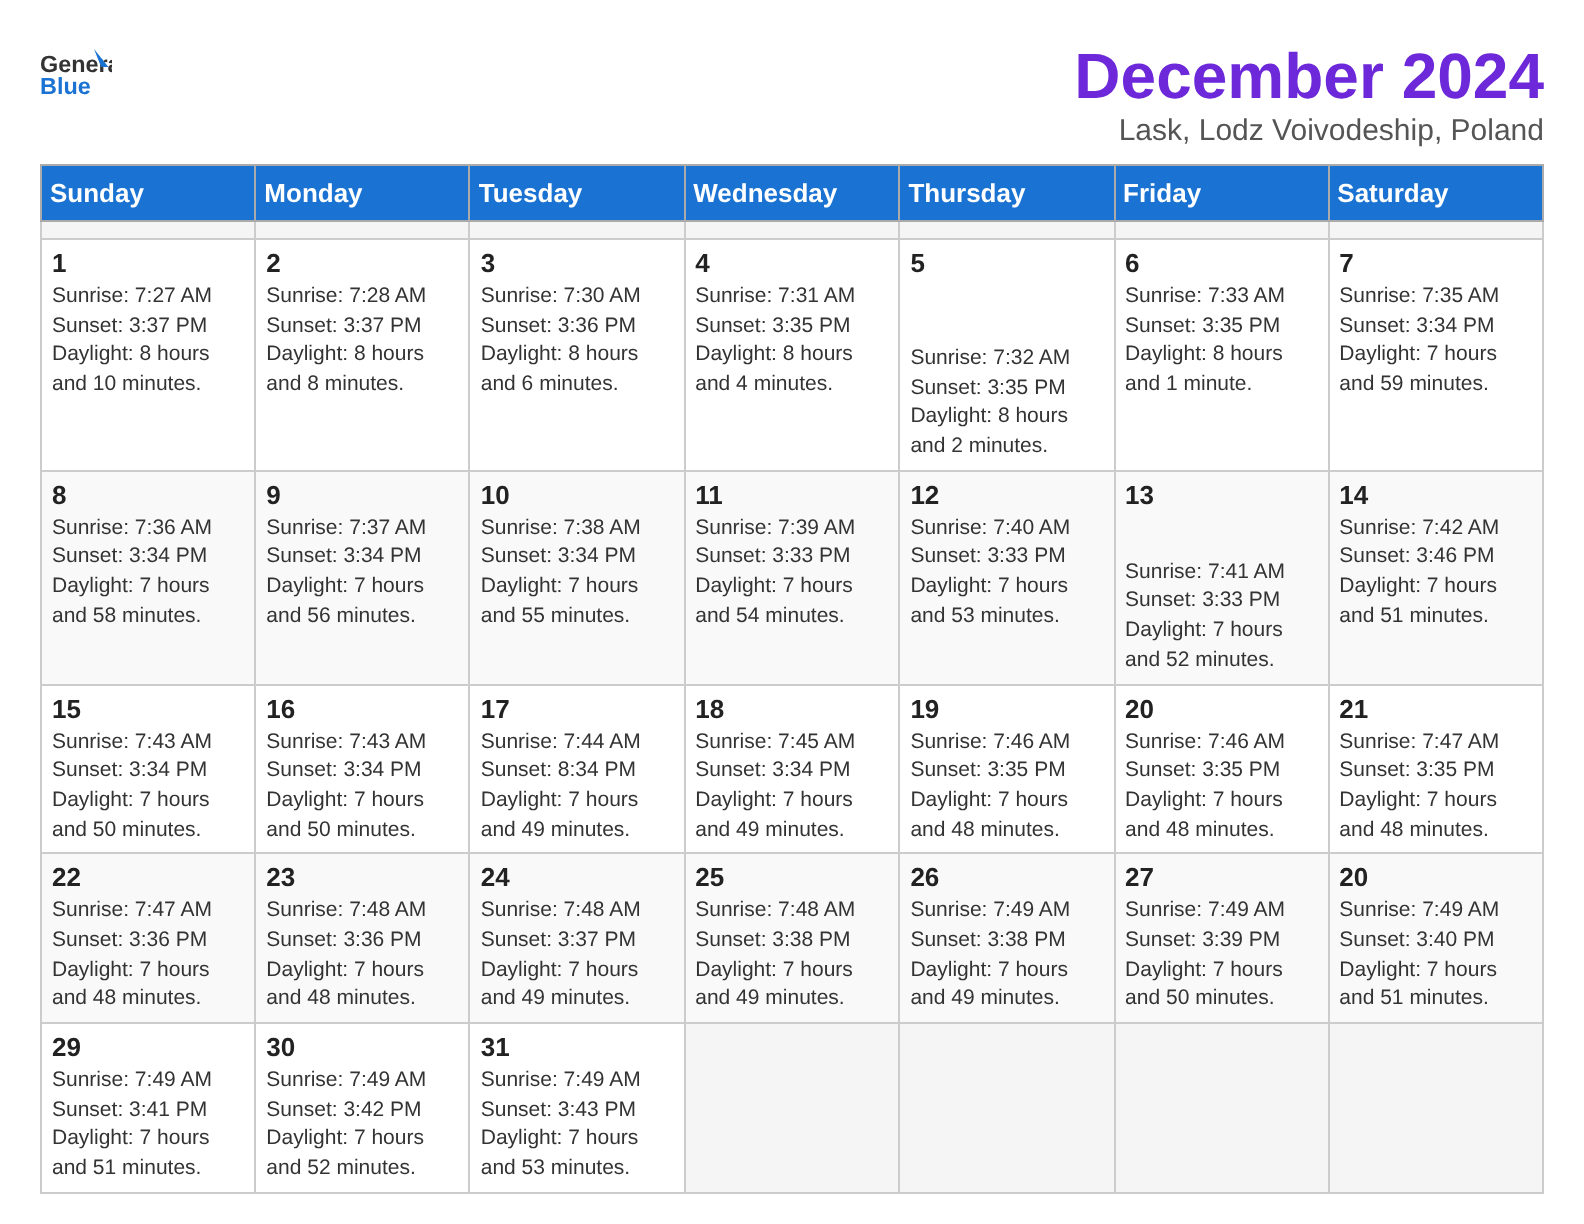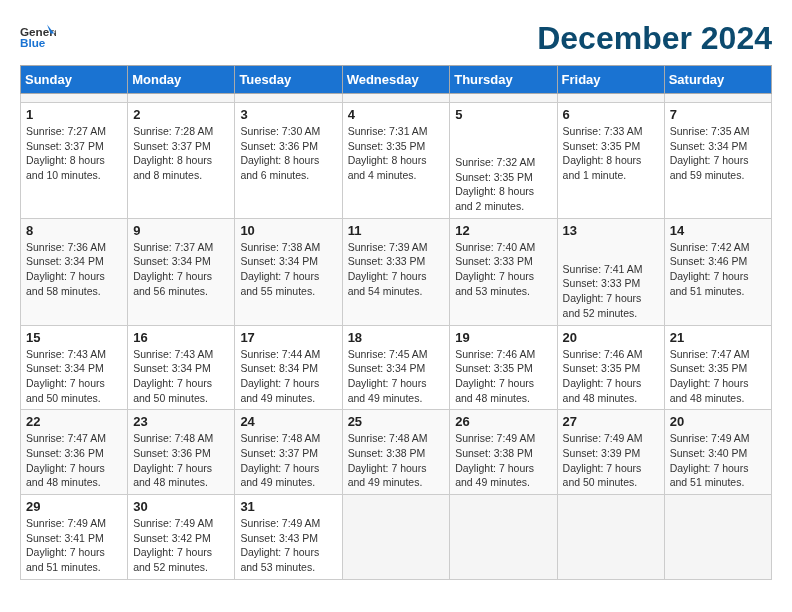--- a/index.html
+++ b/index.html
@@ -24,21 +24,21 @@
     .logo-icon {
       width: 36px;
       height: 36px;
     }
     .title-block {
       text-align: right;
     }
     .main-title {
       font-size: 32px;
       font-weight: bold;
-      color: #0c4a6e;
+      color: #6d28d9;
     }
     .subtitle {
       font-size: 15px;
       color: #555;
     }
     .calendar {
       width: 100%;
       border-collapse: collapse;
       font-size: 11px;
     }
@@ -90,20 +90,21 @@
 <div class="header-section">
   <div class="logo">
     <svg class="logo-icon" viewBox="0 0 40 40">
       <text y="18" font-size="13" font-weight="bold" fill="#333" font-family="Arial">General</text>
       <text y="30" font-size="13" font-weight="bold" fill="#1a73d2" font-family="Arial">Blue</text>
       <polygon points="30,5 38,15 34,15" fill="#1a73d2"></polygon>
     </svg>
   </div>
   <div class="title-block">
     <div class="main-title">December 2024</div>
+    <div class="subtitle">Lask, Lodz Voivodeship, Poland</div>
   </div>
 </div>
 
 <table class="calendar">
   <thead>
     <tr>
     <th>Sunday</th>
         <th>Monday</th>
         <th>Tuesday</th>
         <th>Wednesday</th>

